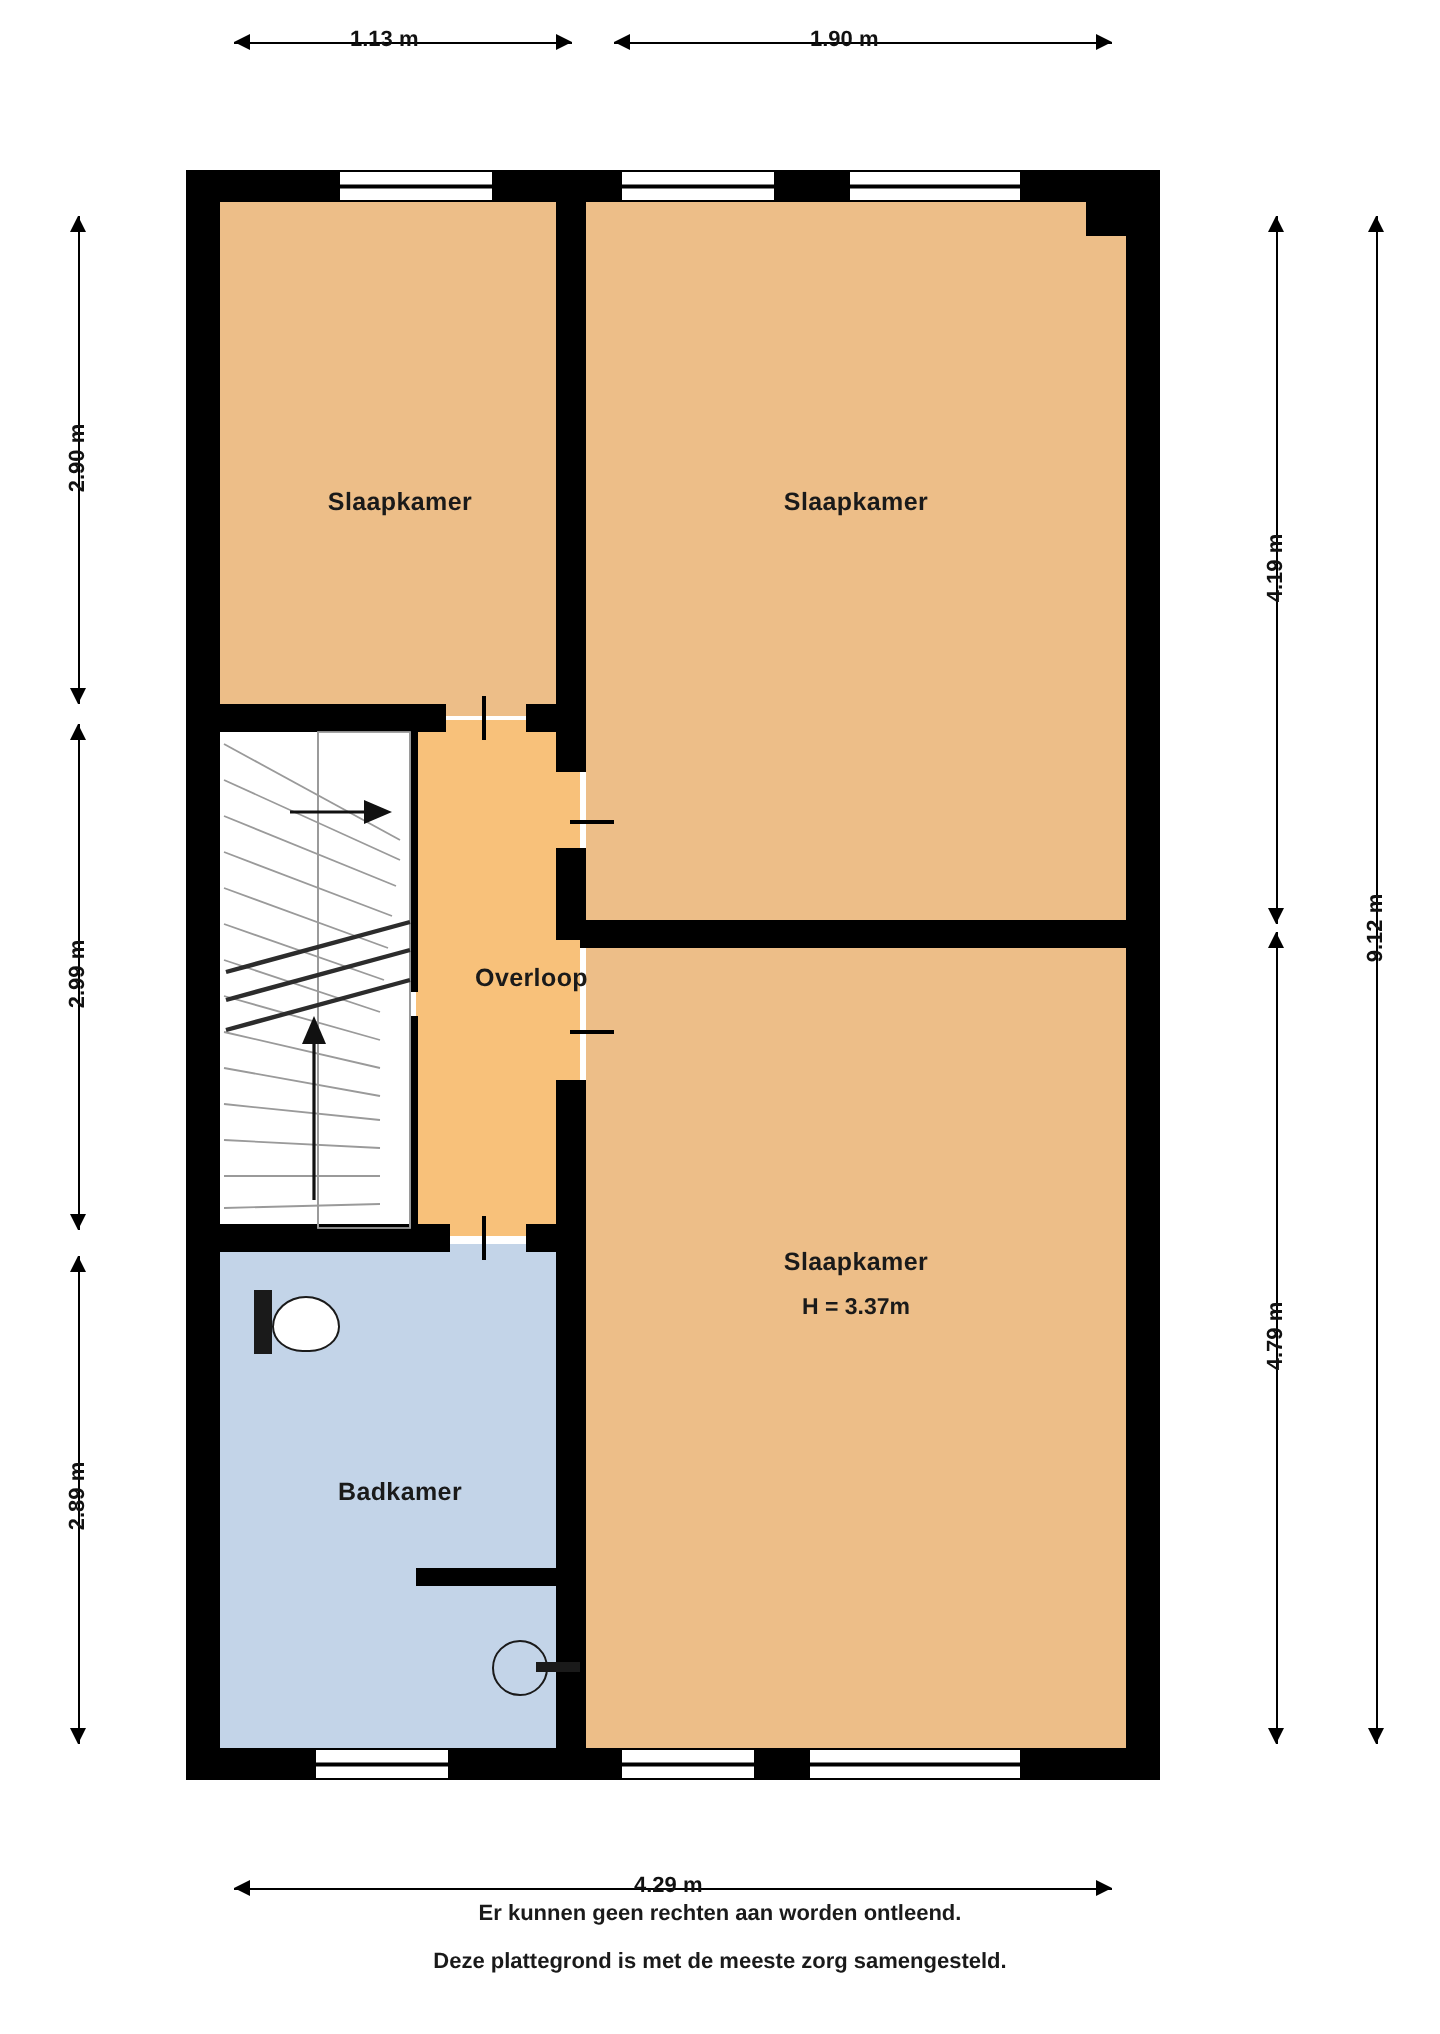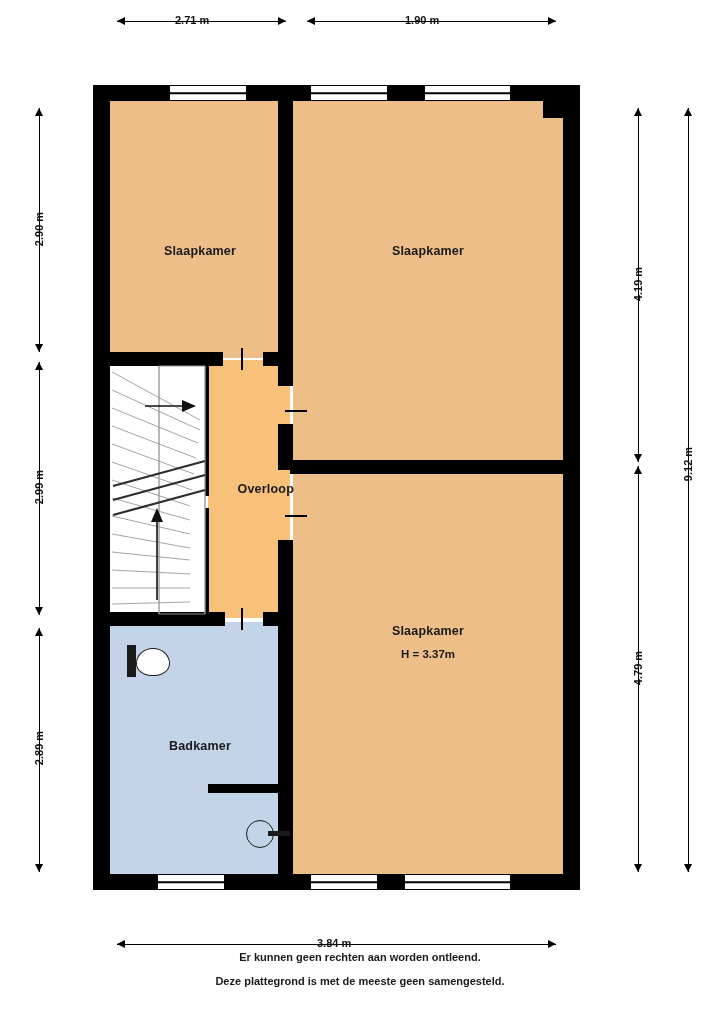--- a/index.html
+++ b/index.html
@@ -154,21 +154,21 @@
   }
 </style>
 </head>
 <body>
 
 <div class="plan">
 
   <div class="dim-h" style="left:117px; top:21px; width:169px;"></div>
   <div class="arrow arrow-left" style="left:117px; top:16.5px;"></div>
   <div class="arrow arrow-right" style="left:278px; top:16.5px;"></div>
-  <div class="dim-label" style="left:175px; top:14px;">2.71 m</div>
+  <div class="dim-label" style="left:175px; top:14px;">1.13 m</div>
 
   <div class="dim-h" style="left:307px; top:21px; width:249px;"></div>
   <div class="arrow arrow-left" style="left:307px; top:16.5px;"></div>
   <div class="arrow arrow-right" style="left:548px; top:16.5px;"></div>
   <div class="dim-label" style="left:405px; top:14px;">1.90 m</div>
 
   <div class="dim-v" style="left:39px; top:108px; height:244px;"></div>
   <div class="arrow arrow-up" style="left:34.5px; top:108px;"></div>
   <div class="arrow arrow-down" style="left:34.5px; top:344px;"></div>
   <div class="dim-label vert" style="left:3px; top:223px; width:72px; text-align:center; transform:rotate(-90deg);">2.90 m</div>
@@ -194,21 +194,21 @@
   <div class="dim-label vert" style="left:602px; top:662px; width:72px; text-align:center; transform:rotate(-90deg);">4.79 m</div>
 
   <div class="dim-v" style="left:688px; top:108px; height:764px;"></div>
   <div class="arrow arrow-up" style="left:683.5px; top:108px;"></div>
   <div class="arrow arrow-down" style="left:683.5px; top:864px;"></div>
   <div class="dim-label vert" style="left:652px; top:458px; width:72px; text-align:center; transform:rotate(-90deg);">9.12 m</div>
 
   <div class="dim-h" style="left:117px; top:944px; width:439px;"></div>
   <div class="arrow arrow-left" style="left:117px; top:939.5px;"></div>
   <div class="arrow arrow-right" style="left:548px; top:939.5px;"></div>
-  <div class="dim-label" style="left:317px; top:937px;">3.84 m</div>
+  <div class="dim-label" style="left:317px; top:937px;">4.29 m</div>
 
   <div class="room room-beige" style="left:110px; top:100px; width:180px; height:258px;"></div>
 
   <div class="room room-beige" style="left:293px; top:100px; width:270px; height:362px;"></div>
 
   <div class="room" style="left:543px; top:100px; width:22px; height:28px; background:#000;"></div>
   <div class="room" style="left:543px; top:118px; width:22px; height:10px; background:#edbe88;"></div>
 
   <div class="room room-beige" style="left:293px; top:470px; width:270px; height:405px;"></div>
 
@@ -309,16 +309,16 @@
 
   <div class="room-label" style="left:368px; top:244px; width:120px;">Slaapkamer</div>
 
   <div class="room-label" style="left:368px; top:624px; width:120px;">Slaapkamer</div>
   <div class="room-sub" style="left:368px; top:648px; width:120px;">H = 3.37m</div>
 
   <div class="room-label" style="left:204px; top:482px; width:90px;text-align:right;">Overloop</div>
 
   <div class="room-label" style="left:140px; top:739px; width:120px;">Badkamer</div>
 
-  <div class="footer" style="left:0; top:974px;">Deze plattegrond is met de meeste geen samengesteld.</div>
+  <div class="footer" style="left:0; top:974px;">Deze plattegrond is met de meeste zorg samengesteld.</div>
   <div class="footer" style="left:0; top:950px;">Er kunnen geen rechten aan worden ontleend.</div>
 
 </div>
 
 </body></html>

